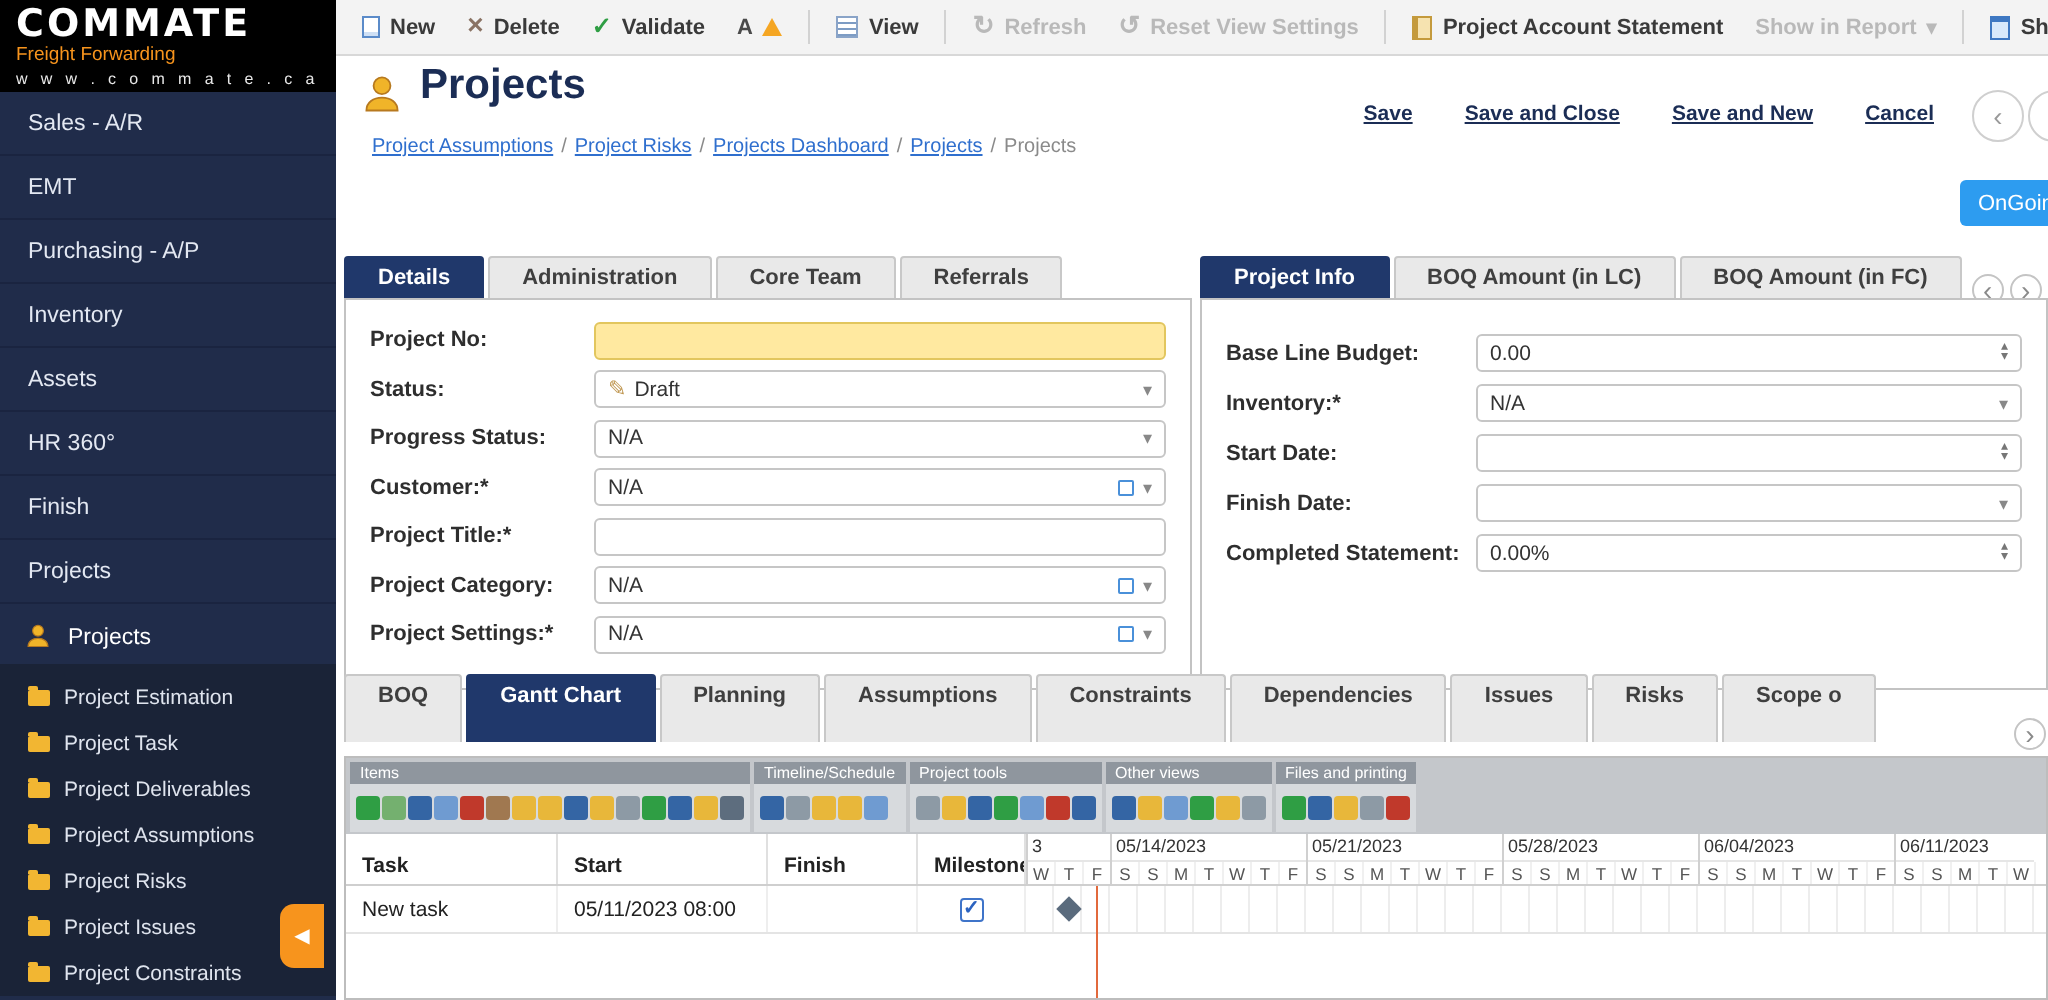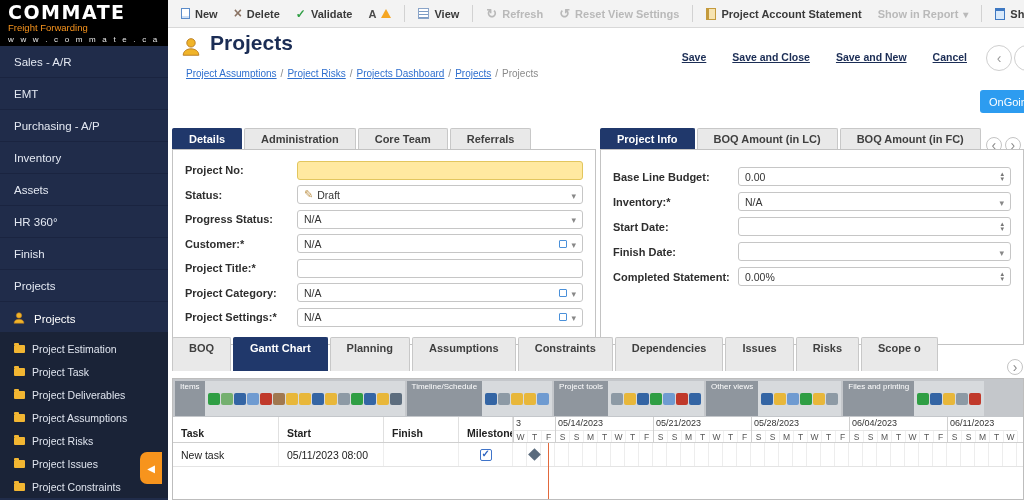--- a/index.html
+++ b/index.html
@@ -80,21 +80,21 @@
   .caret::before { content:"\25BE"; color:#888; font-size:9px; }
   .pencil::before { content:"\270E"; color:#c09853; font-size:11px; }
   .open-ic { width:8px; height:8px; border:1px solid #4a90d9; border-radius:1px; flex:0 0 auto; }
   .spin { display:flex; flex-direction:column; align-items:center; line-height:4.5px; font-size:7px; color:#777; flex:0 0 auto; }
   .spin::before { content:"\25B4"; }
   .spin::after { content:"\25BE"; }
 
   
   .gantt { position:absolute; left:4px; top:350px; width:852px; height:122px; border:1px solid #bdbdbd; overflow:hidden; background:#fff; }
   .ribbon { display:flex; background:#c4c7cb; padding:2px 2px 1px; gap:2px; height:38px; }
-  .rib-group { display:flex; flex-direction:row; }
+  .rib-group { display:flex; flex-direction:column; }
   .rib-label { background:#8f969e; color:#fff; font-size:8px; line-height:11px; padding:0 5px; white-space:nowrap; }
   .rib-icons { display:flex; gap:1px; padding:2px 3px; background:#d7dadd; flex:1; align-items:center; }
   .rib-ic { width:12px; height:12px; border-radius:2px; display:inline-block; cursor:pointer; }
   .gantt-head { display:flex; height:26px; border-bottom:1px solid #cfcfcf; background:#fff; }
   .gcol { border-right:1px solid #e0e0e0; font-weight:bold; font-size:10.5px; color:#222; display:flex; align-items:flex-end; padding:0 2px 3px 8px; white-space:nowrap; overflow:hidden; }
   .c-task { width:106px; } .c-start { width:105px; } .c-finish { width:75px; } .c-miles { width:54px; }
   .calendar { flex:1; display:flex; overflow:hidden; }
   .week { border-left:1px solid #d0d0d0; flex:0 0 auto; }
   .week-label { font-size:9px; color:#333; height:13px; line-height:13px; padding-left:2px; white-space:nowrap; overflow:hidden; }
   .day-row { display:flex; height:13px; border-top:1px solid #e6e6e6; }

